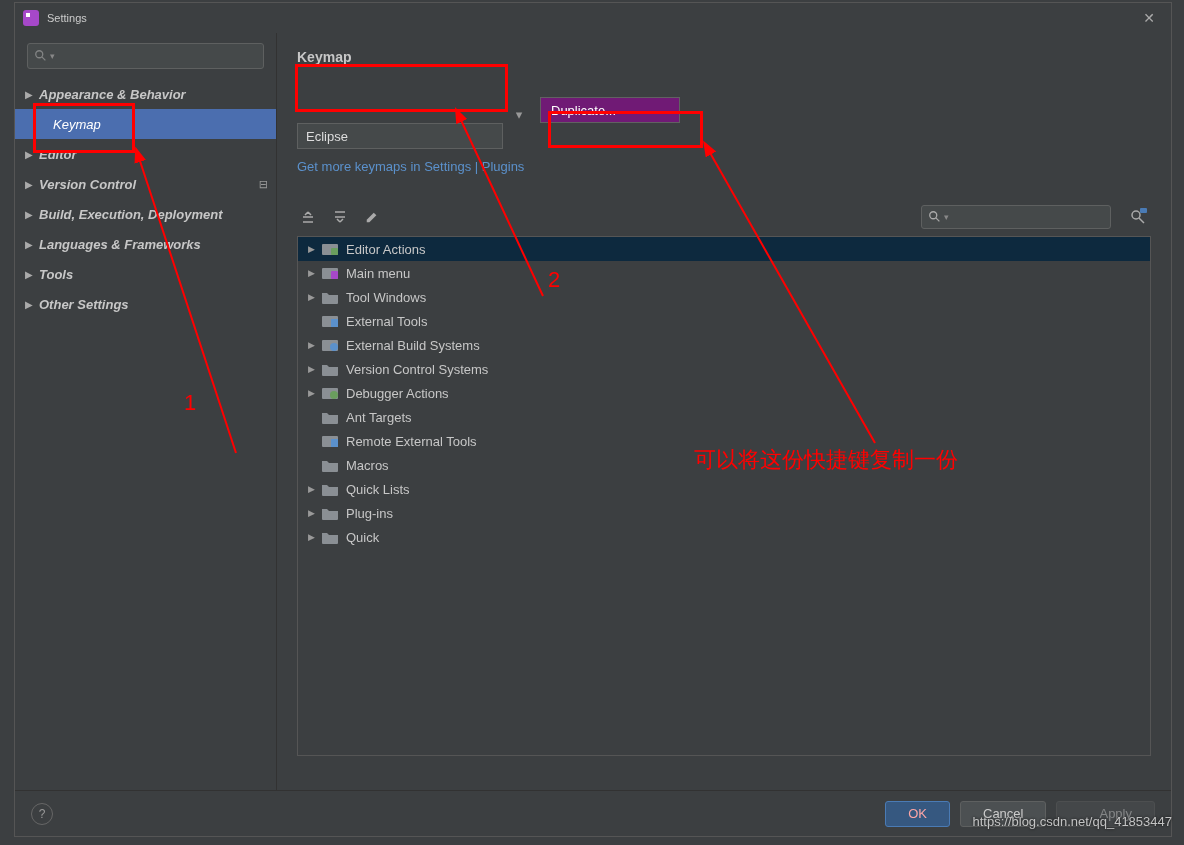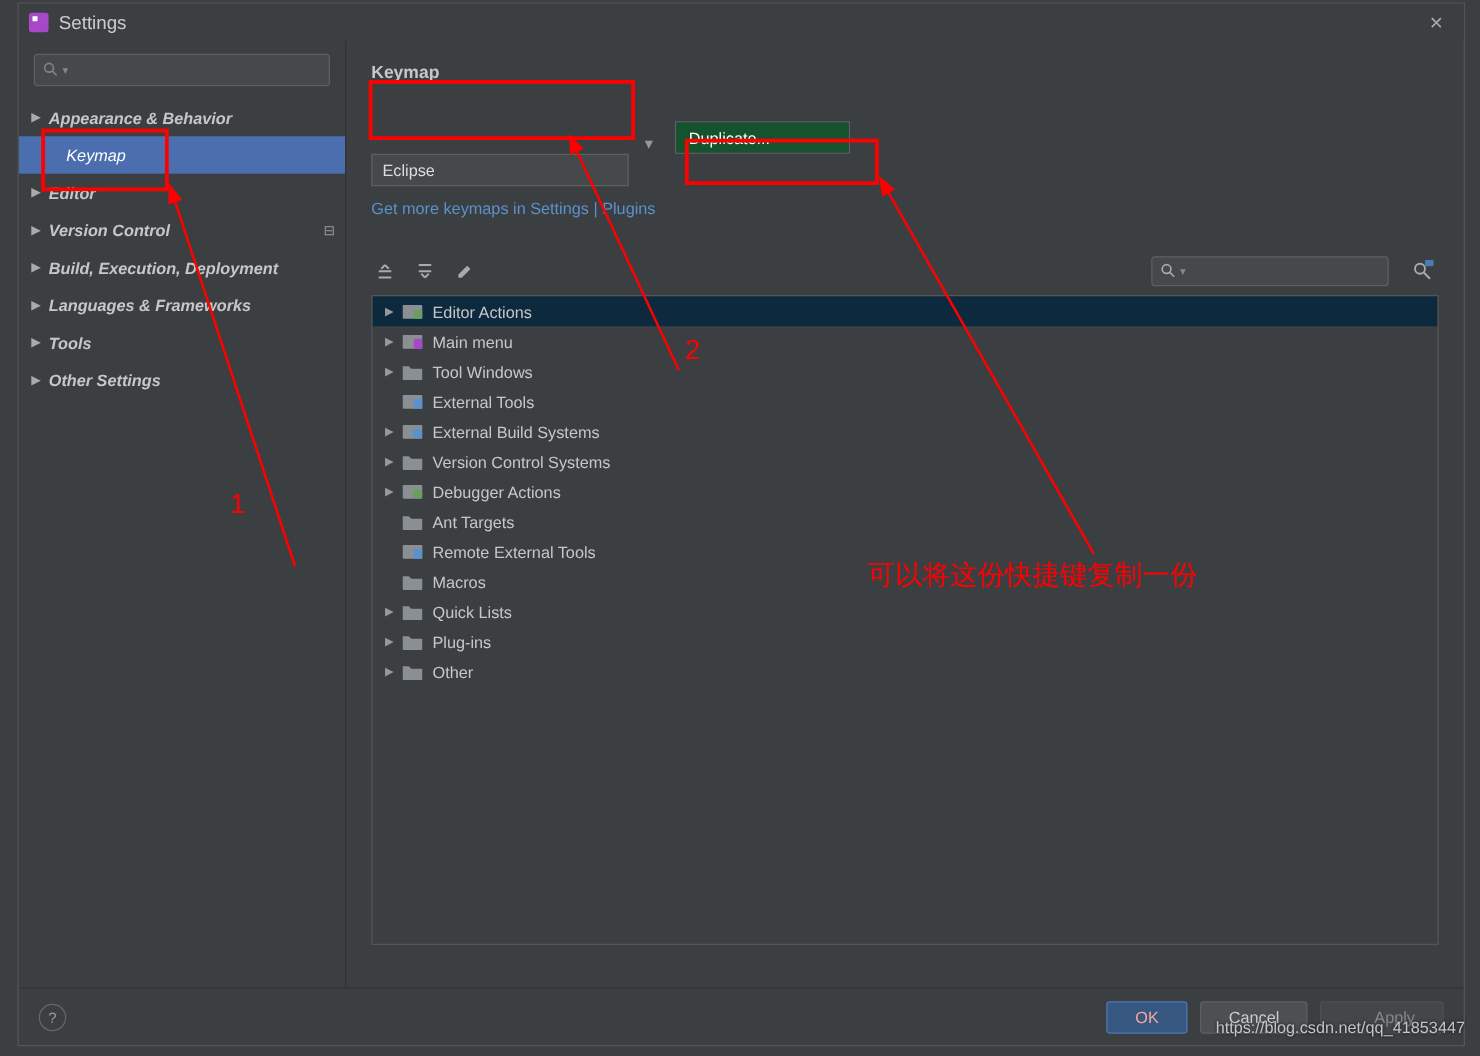--- a/index.html
+++ b/index.html
@@ -25,21 +25,21 @@
   flex-direction: column;
 }
 .titlebar {
   height: 30px;
   display: flex;
   align-items: center;
   padding: 0 8px;
   background: #3c3f41;
 }
 .titlebar .appicon { width: 16px; height: 16px; margin-right: 8px; }
-.titlebar .title { color: #ccc; font-size: 15px; flex: 1; }
+.titlebar .title { color: #ccc; font-size: 11px; flex: 1; }
 .titlebar .close { color: #aaa; font-size: 14px; cursor: pointer; padding: 4px 8px; }
 .body {
   flex: 1;
   display: flex;
   overflow: hidden;
 }
 .sidebar {
   width: 262px;
   background: #3c3f41;
   border-right: 1px solid #323232;
@@ -125,21 +125,21 @@
   border: 1px solid #616161;
   width: 140px;
 }
 .popup-menu .item {
   height: 24px;
   display: flex;
   align-items: center;
   padding: 0 10px;
   color: #ddd;
 }
-.popup-menu .item.hl { background: #14532d; color:#fff; }
+.popup-menu .item.hl { background: #701a75; color:#fff; }
 .link { color: #5b91cc; font-size: 13px; cursor: pointer; }
 .toolbar-row {
   margin-top: 28px;
   display: flex;
   align-items: center;
   height: 30px;
   gap: 10px;
 }
 .toolbar-row .spacer { flex: 1; }
 .tb-btn { width:22px; height:22px; display:flex; align-items:center; justify-content:center; color:#aaa; cursor:pointer; }
@@ -443,21 +443,21 @@
             </span>
             <span>Plug-ins</span>
           </div>
           <div class="action-row">
             <span class="arrow">▶</span>
             <span class="folder-icon">
               <svg width="16" height="14" viewBox="0 0 16 14">
                 <path class="folder-svg" d="M0 3h5l2 2h9v8a1 1 0 01-1 1H1a1 1 0 01-1-1V3z"></path>
               </svg>
             </span>
-            <span>Other</span>
+            <span>Quick</span>
           </div>
         </div>
 
     </div>
   </div>
 
   <div class="footer">
     <div class="help">?</div>
     <div class="spacer"></div>
     <div class="btn primary">

